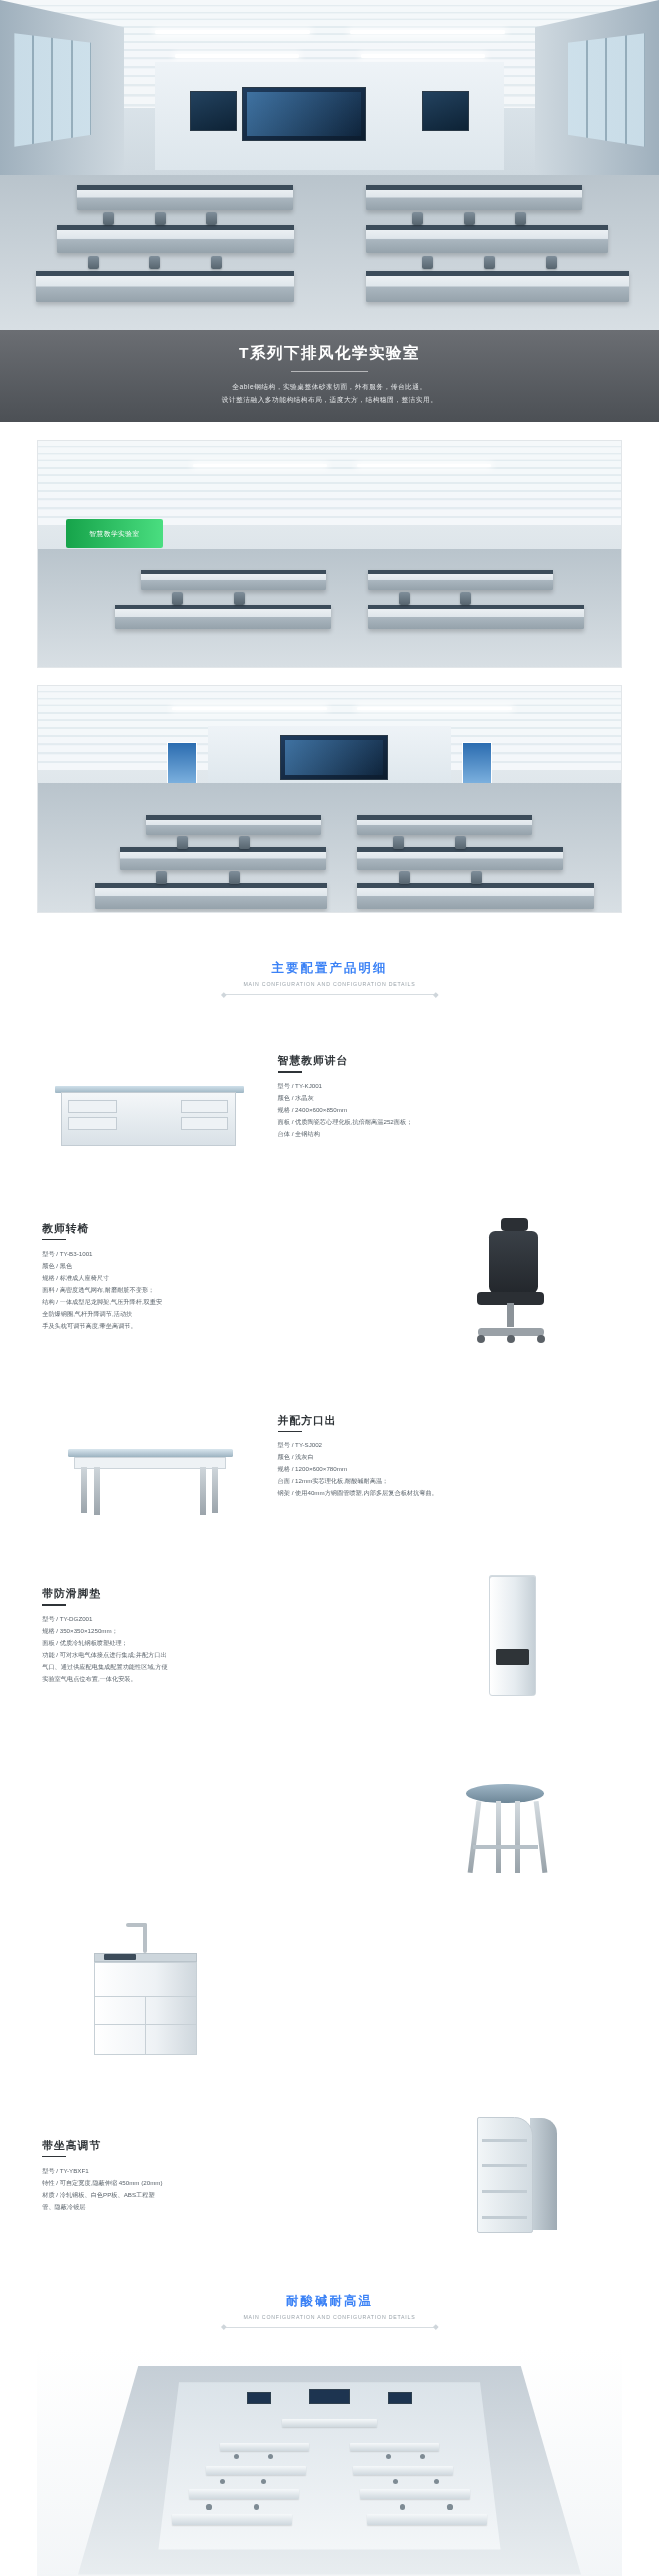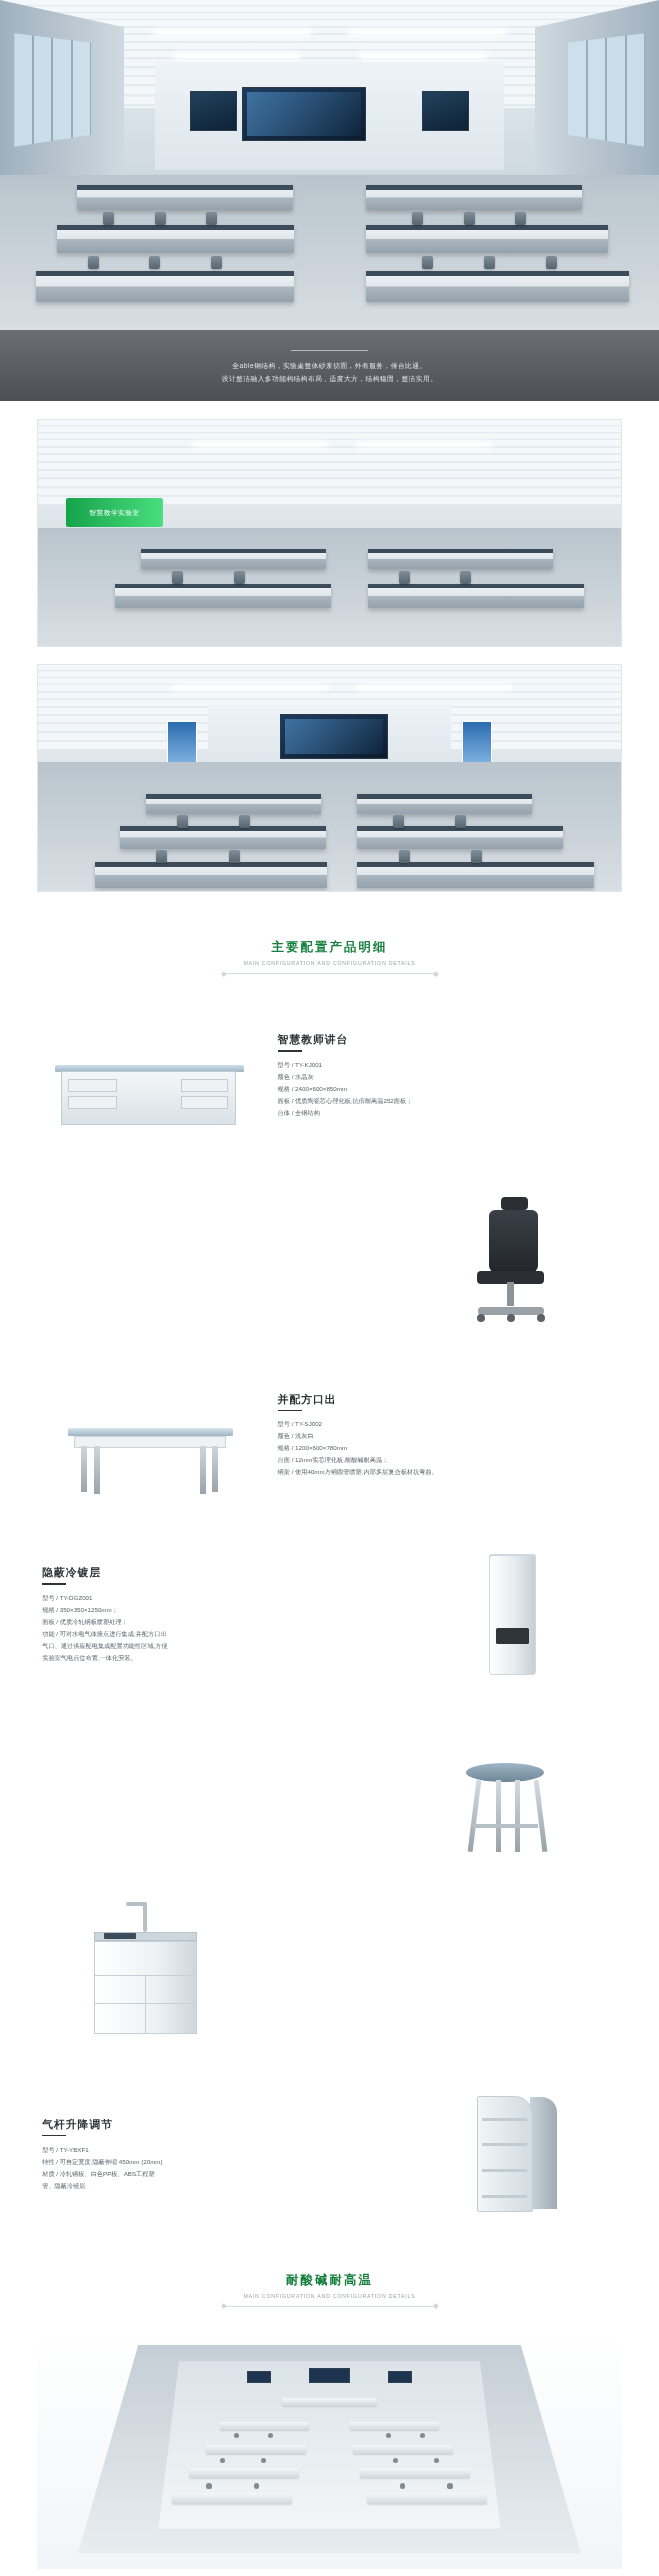--- a/index.html
+++ b/index.html
@@ -115,21 +115,21 @@
     color: #fff; font-size: 6.7px; line-height: 29px; text-align: center; letter-spacing: 0.5px;
   }
   .gal-poster {
     position: absolute; width: 30px; height: 44px; background: linear-gradient(#2b6cb0,#7fb3e0);
     border: 1px solid #fff;
   }
 
   
   .sec-head { text-align: center; padding: 24px 0 15.5px; }
   .sec-head .cn {
-    font-size: 12.4px; color: #15803d; letter-spacing: 2.1px; font-weight: bold;
+    font-size: 12.4px; color: #3b82f6; letter-spacing: 2.1px; font-weight: bold;
   }
   .sec-head .en {
     font-size: 5.2px; color: #9aa3aa; letter-spacing: 0.8px; margin-top: 4.1px;
   }
   .sec-head .deco {
     width: 216px; height: 0.5px; background: #d7dde1; margin: 7.2px auto 0; position: relative;
   }
   .sec-head .deco::before, .sec-head .deco::after {
     content: ""; position: absolute; top: -1.5px; width: 3.6px; height: 3.6px;
     background: #cfd6db; transform: rotate(45deg);
@@ -268,20 +268,21 @@
       <div class="stool" style="left:88px;top:256px;"></div>
       <div class="stool" style="left:149px;top:256px;"></div>
       <div class="stool" style="left:211px;top:256px;"></div>
       <div class="stool" style="left:422px;top:256px;"></div>
       <div class="stool" style="left:484px;top:256px;"></div>
       <div class="stool" style="left:546px;top:256px;"></div>
     </div>
   </div>
 
   <div class="titlebar">
+    <h1>T系列下排风化学实验室</h1>
     <div class="title-rule"></div>
     <p>全able钢结构，实验桌整体砂浆切面，外有服务，传台比通。</p>
     <p>设计整洁融入多功能构结构布局，适度大方，结构稳固，整洁实用。</p>
   </div>
 
   <div class="gallery">
     <div class="gal-img">
       <div class="ceiling"></div>
       <div class="ceil-light" style="left:155px;top:23px;width:134px;"></div>
       <div class="ceil-light" style="left:319px;top:23px;width:134px;"></div>
@@ -379,20 +380,33 @@
         <div class="chair-head"></div>
         <div class="chair-back"></div>
         <div class="chair-seat"></div>
         <div class="chair-post"></div>
         <div class="chair-base"></div>
         <div class="chair-wheel" style="left:77px;"></div>
         <div class="chair-wheel" style="left:107px;"></div>
         <div class="chair-wheel" style="left:137px;"></div>
       </div>
     </div>
+    <div class="p-body">
+      <div class="p-title">教师转椅</div>
+      <div class="p-underline"></div>
+      <div class="p-spec">
+        <div>型号 / TY-B3-1001</div>
+        <div>颜色 / 黑色</div>
+        <div>规格 / 标准成人座椅尺寸</div>
+        <div>面料 / 高密度透气网布,耐磨耐脏不变形；</div>
+        <div>结构 / 一体成型尼龙脚架,气压升降杆,双重安</div>
+        <div>全防爆钢圈,气杆升降调节,活动扶</div>
+        <div>手及头枕可调节高度,带坐高调节。</div>
+      </div>
+    </div>
   </div>
 
   <div class="product">
     <div class="p-figure">
       <div class="art">
         <div class="desk-top"></div>
         <div class="desk-apron"></div>
         <div class="desk-leg" style="left:44px;"></div>
         <div class="desk-leg" style="left:175px;"></div>
         <div class="desk-leg" style="left:57px;bottom:18.5px;height:48px;"></div>
@@ -414,21 +428,21 @@
 
   <div class="product reverse">
     <div class="p-figure">
       <div class="art">
         <div class="pillar-cap"></div>
         <div class="pillar"></div>
         <div class="pillar-panel"></div>
       </div>
     </div>
     <div class="p-body">
-      <div class="p-title">隐蔽冷镀层</div>
+      <div class="p-title">带防滑脚垫</div>
       <div class="p-underline"></div>
       <div class="p-spec">
         <div>型号 / TY-DGZ001</div>
         <div>规格 / 350×350×1250mm；</div>
         <div>面板 / 优质冷轧钢板喷塑处理；</div>
         <div>功能 / 可对水电气体接点进行集成;并配方口出</div>
         <div>气口、通过供应配电集成配置功能性区域,方便</div>
         <div>实验室气电点位布置,一体化安装。</div>
       </div>
     </div>
@@ -466,21 +480,21 @@
       <div class="art">
         <div class="duct-side"></div>
         <div class="duct"></div>
         <div class="duct-shelf" style="bottom:111px;"></div>
         <div class="duct-shelf" style="bottom:86px;"></div>
         <div class="duct-shelf" style="bottom:60px;"></div>
         <div class="duct-shelf" style="bottom:34px;"></div>
       </div>
     </div>
     <div class="p-body">
-      <div class="p-title">气杆升降调节</div>
+      <div class="p-title">带坐高调节</div>
       <div class="p-underline"></div>
       <div class="p-spec">
         <div>型号 / TY-YBXF1</div>
         <div>特性 / 可自定宽度,隐蔽伸缩 450mm (20mm)</div>
         <div>材质 / 冷轧钢板、白色PP板、ABS工程塑</div>
         <div>管、隐蔽冷镀层</div>
       </div>
     </div>
   </div>
 

